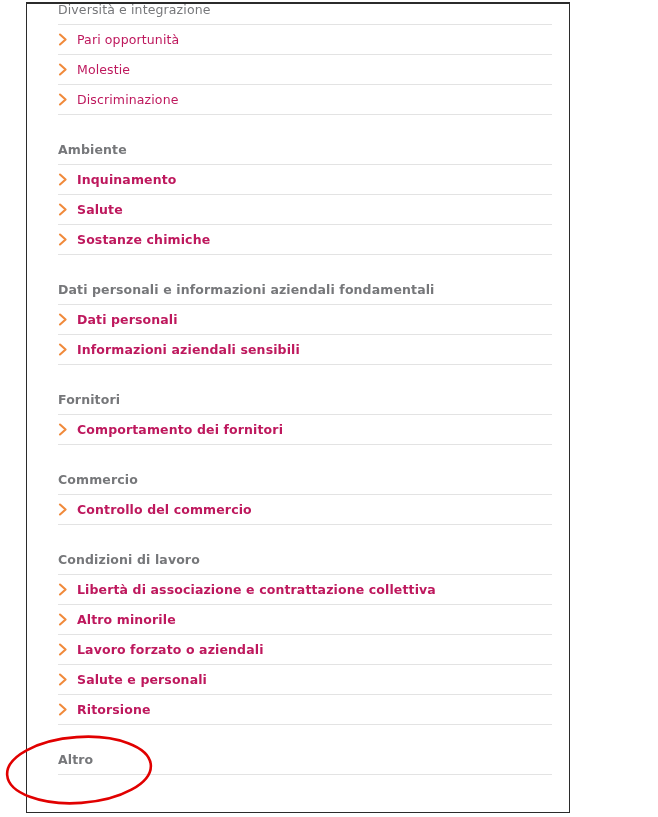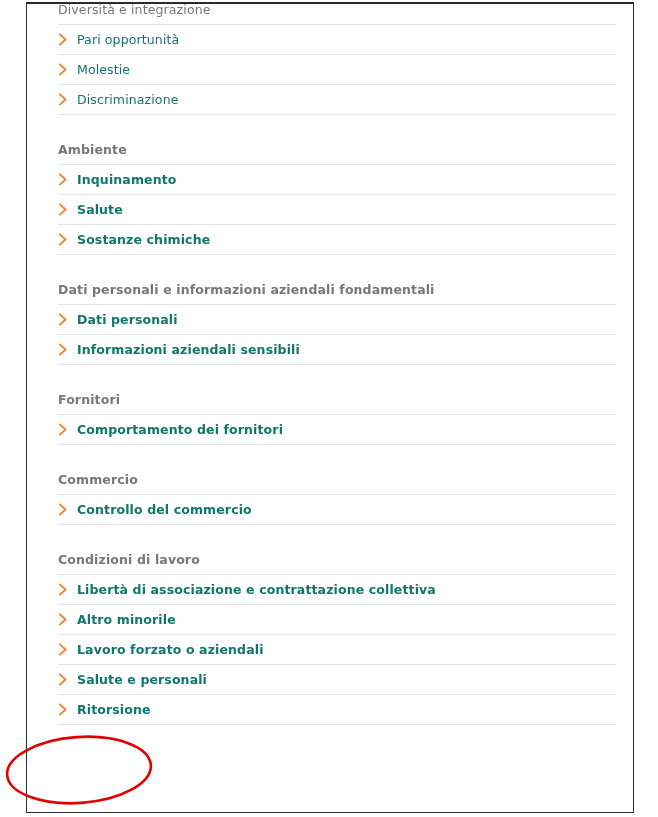--- a/index.html
+++ b/index.html
@@ -20,21 +20,21 @@
     position: absolute;
     inset: 0;
     background: #ffffff;
   }
 
   
   #panel {
     position: absolute;
     left: 26px;
     top: 2px;
-    width: 608px;
+    width: 544px;
     height: 811px;
     background: #ffffff;
     border: 1px solid #2b2b2b;
     border-top-width: 2px;
     box-sizing: border-box;
     overflow: hidden;
   }
 
   #panel-inner {
     position: absolute;
@@ -90,21 +90,21 @@
     display: flex;
     align-items: center;
     justify-content: flex-start;
   }
   .item .chev svg {
     display: block;
   }
 
   .item .item-label {
     font-size: 12.5px;
-    color: #0f766e;
+    color: #be185d;
     letter-spacing: 0.01em;
   }
 
   
   .group.tail .group-header {
     border-bottom: 1px solid #e3e3e3;
   }
 
   
   #annotation {
@@ -255,20 +255,23 @@
             </div>
             <div class="item">
               <span class="chev">
                 <svg width="10" height="13" viewBox="0 0 10 13" xmlns="http://www.w3.org/2000/svg">
                   <path d="M2 1.5 L7.6 6.5 L2 11.5" fill="none" stroke="#f08a3c" stroke-width="2.1" stroke-linecap="round" stroke-linejoin="round"></path>
                 </svg>
               </span>
               <span class="item-label">Ritorsione</span>
             </div>
           </div>
+          <div class="group tail">
+            <div class="group-header">Altro</div>
+          </div>
         </div>
     </div>
   </div>
 
   <svg id="annotation" viewBox="0 0 170 85" xmlns="http://www.w3.org/2000/svg">
     <ellipse cx="79" cy="40" rx="72" ry="33" fill="none" stroke="#e10000" stroke-width="2.6" transform="rotate(-4 79 40)"></ellipse>
   </svg>
 
 </div>
 

